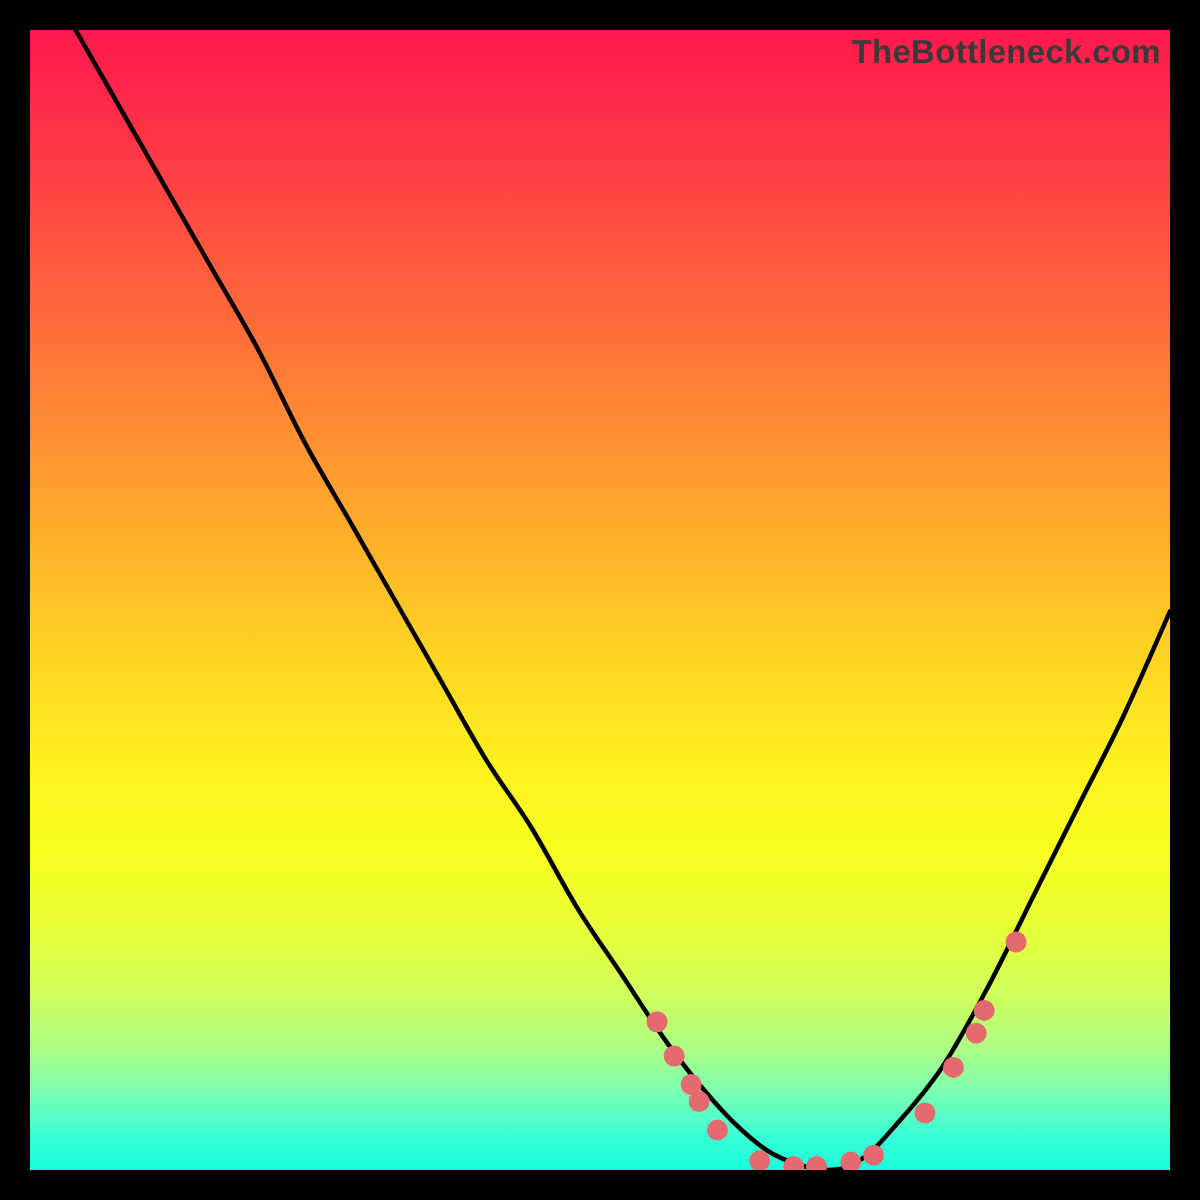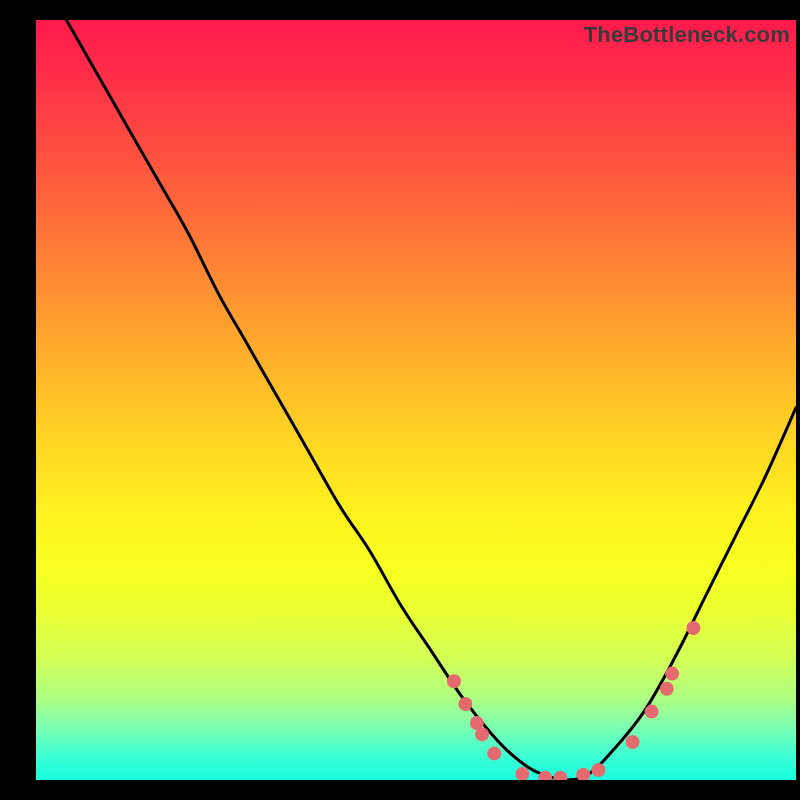--- a/index.html
+++ b/index.html
@@ -14,21 +14,21 @@
   .frame {
     position: absolute;
     left: 20px;
     top: 20px;
     width: 760px;
     height: 760px;
     background: #000000;
   }
   .plot {
     position: absolute;
-    left: 16px;
+    left: 0;
     top: 0;
     width: 760px;
     height: 656px;
   }
   .gradient {
     position: absolute;
     left: 0;
     top: 0;
     width: 760px;
     height: 760px;

